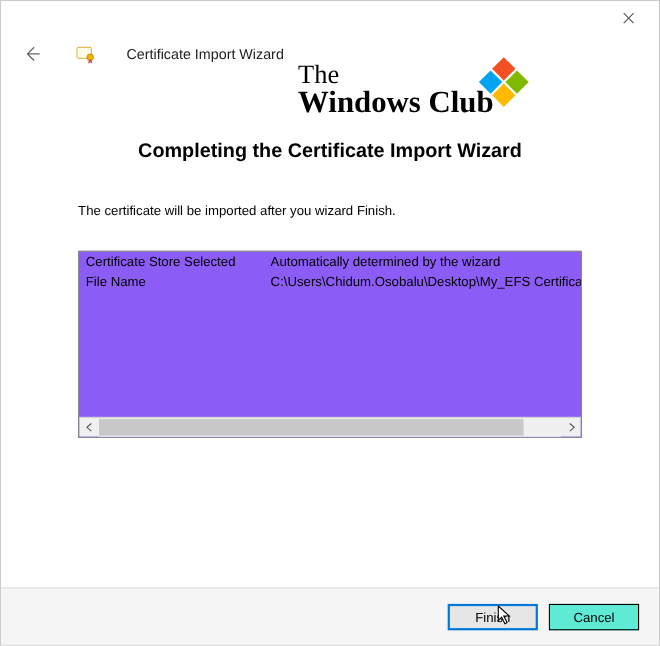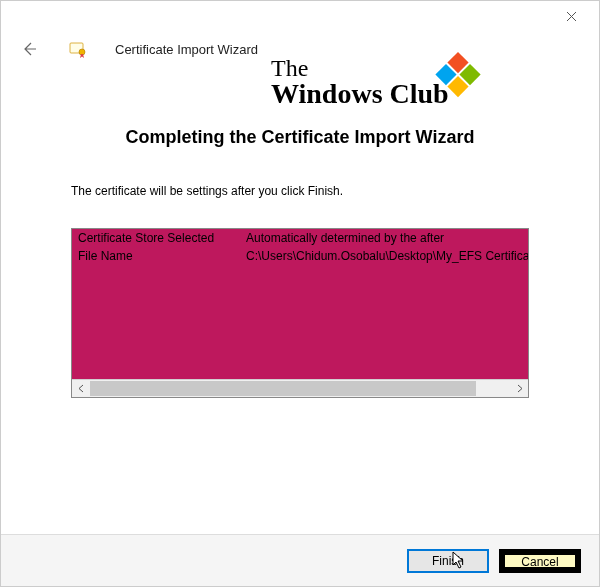--- a/index.html
+++ b/index.html
@@ -93,21 +93,21 @@
       font-size: 12px;
       color: #000;
       margin-bottom: 30px;
     }
     .settings-label {
       font-size: 12px;
       margin-bottom: 4px;
     }
     .settings-box {
       border: 1px solid #888;
-      background: #be185d;
+      background: #8b5cf6;
       height: 170px;
       position: relative;
       overflow: hidden;
     }
     .settings-table {
       width: 100%;
       border-collapse: collapse;
       font-size: 12px;
       table-layout: fixed;
     }
@@ -157,22 +157,22 @@
       background: #f5f5f5;
       display: flex;
       justify-content: flex-end;
       align-items: center;
       padding-right: 18px;
       gap: 10px;
     }
     .dlg-btn {
       min-width: 82px;
       height: 24px;
-      background: #fef9c3;
-      border: 6px solid #000000;
+      background: #5eead4;
+      border: 1px solid #000000;
       font-size: 12px;
       font-family: inherit;
       padding: 0 12px;
       cursor: pointer;
     }
     .dlg-btn.primary {
       border: 2px solid #0078d7;
       background: #e6e6e6;
     }
     .cursor {
@@ -216,28 +216,28 @@
 </div>
 <div class="watermark-logo">
   <div class="wm-sq wm-r"></div>
   <div class="wm-sq wm-g"></div>
   <div class="wm-sq wm-b"></div>
   <div class="wm-sq wm-y"></div>
 </div>
 
 <div class="content">
   <h1 class="heading">Completing the Certificate Import Wizard</h1>
-  <p class="body-text">The certificate will be settings after you click Finish.</p>
+  <p class="body-text">The certificate will be imported after you wizard Finish.</p>
 
   <div class="settings-box">
     <table class="settings-table">
       <tbody>
         <tr>
           <td class="k">Certificate Store Selected</td>
-          <td>Automatically determined by the after</td>
+          <td>Automatically determined by the wizard</td>
         </tr>
         <tr>
           <td class="k">File Name</td>
           <td>C:\Users\Chidum.Osobalu\Desktop\My_EFS Certificate_and_I</td>
         </tr>
       </tbody>
     </table>
     <div class="scroll-h">
       <div class="scroll-btn">
         <svg width="7" height="9" viewBox="0 0 7 9">

